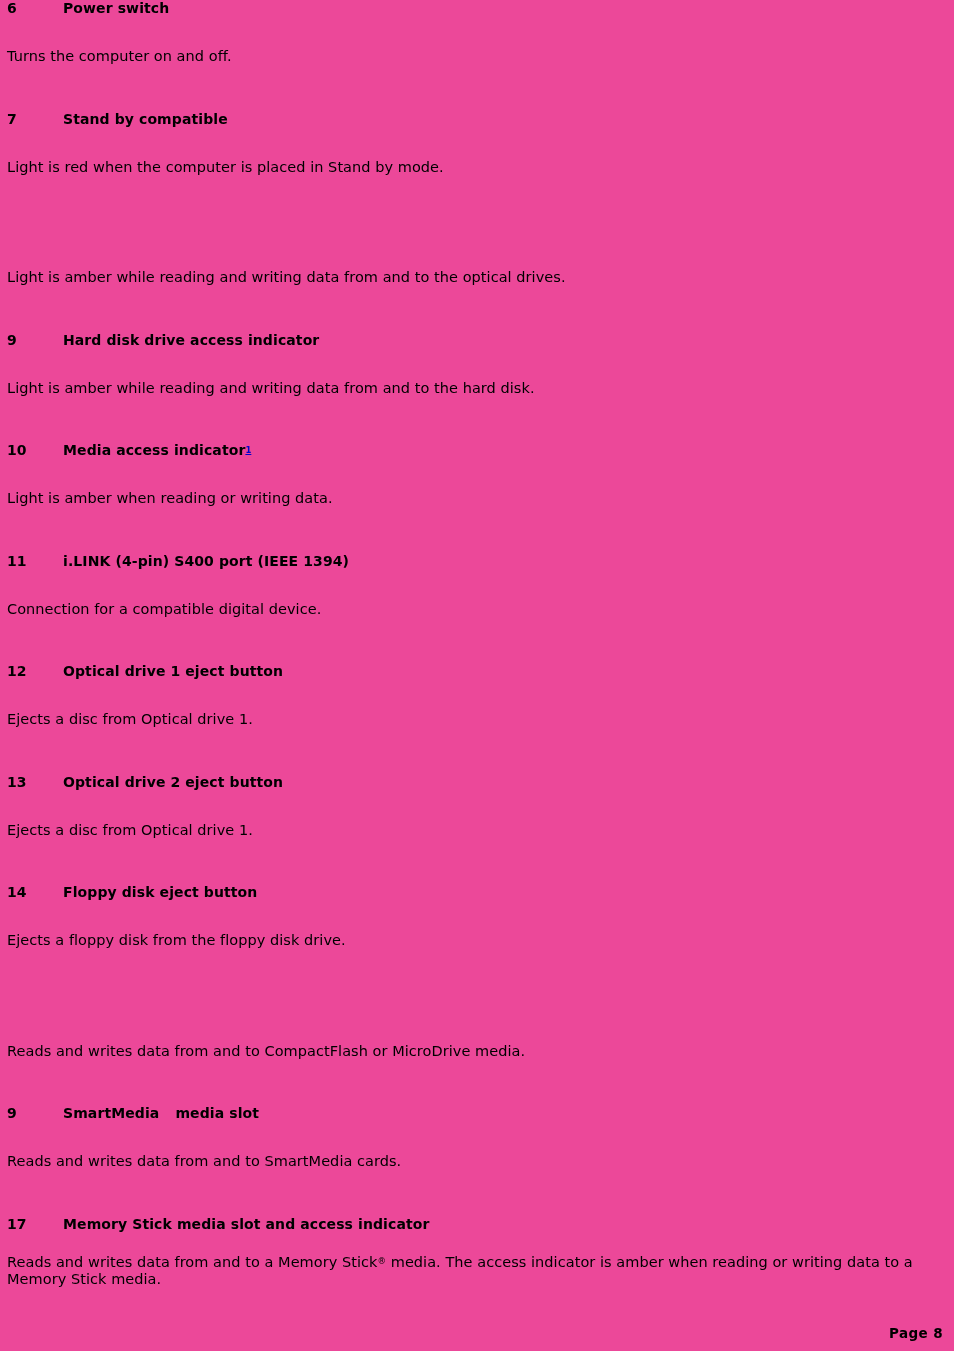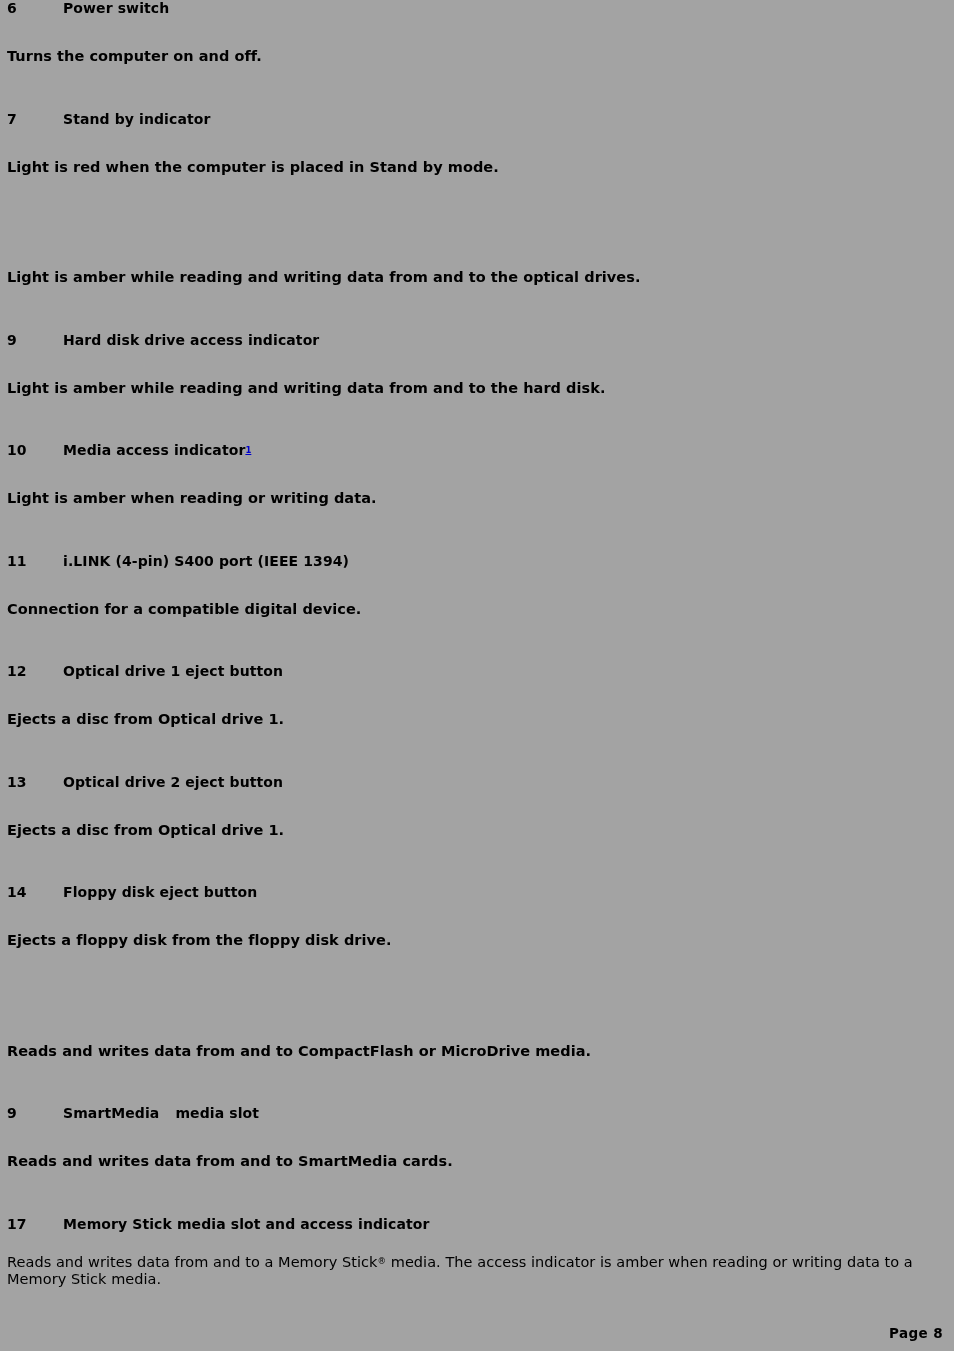--- a/index.html
+++ b/index.html
@@ -9,21 +9,21 @@
     background: #ffffff;
   }
   body {
     font-family: "DejaVu Sans", "Liberation Sans", sans-serif;
     color: #000000;
   }
   .page {
     position: relative;
     width: 954px;
     height: 1351px;
-    background: #a3a3a3;
+    background: #ec4899;
     overflow: hidden;
   }
   .content {
     position: absolute;
     left: 0;
     top: 0;
     width: 954px;
   }
   .item {
     position: relative;
@@ -48,21 +48,21 @@
   .item-title {
     display: inline-block;
     vertical-align: top;
   }
   .item-body {
     position: absolute;
     left: 7px;
     top: 48px;
     width: 940px;
     font-size: 14.5px;
-    font-weight: bold;
+    font-weight: normal;
     line-height: 17px;
     letter-spacing: 0.05px;
   }
   .sup-reg {
     font-size: 8px;
     vertical-align: 3px;
     letter-spacing: 0;
   }
   .sup-reg-body {
     font-size: 8.5px;
@@ -111,21 +111,21 @@
 
     <div class="item">
       <div class="item-heading">
         <span class="item-num">6</span><span class="item-title">Power switch</span>
       </div>
       <div class="item-body">Turns the computer on and off.</div>
     </div>
 
     <div class="item">
       <div class="item-heading">
-        <span class="item-num">7</span><span class="item-title">Stand by indicator</span>
+        <span class="item-num">7</span><span class="item-title">Stand by compatible</span>
       </div>
       <div class="item-body">Light is red when the computer is placed in Stand by mode.</div>
     </div>
 
     <div class="item">
       <div class="item-body">Light is amber while reading and writing data from and to the optical drives.</div>
     </div>
 
     <div class="item">
       <div class="item-heading">

